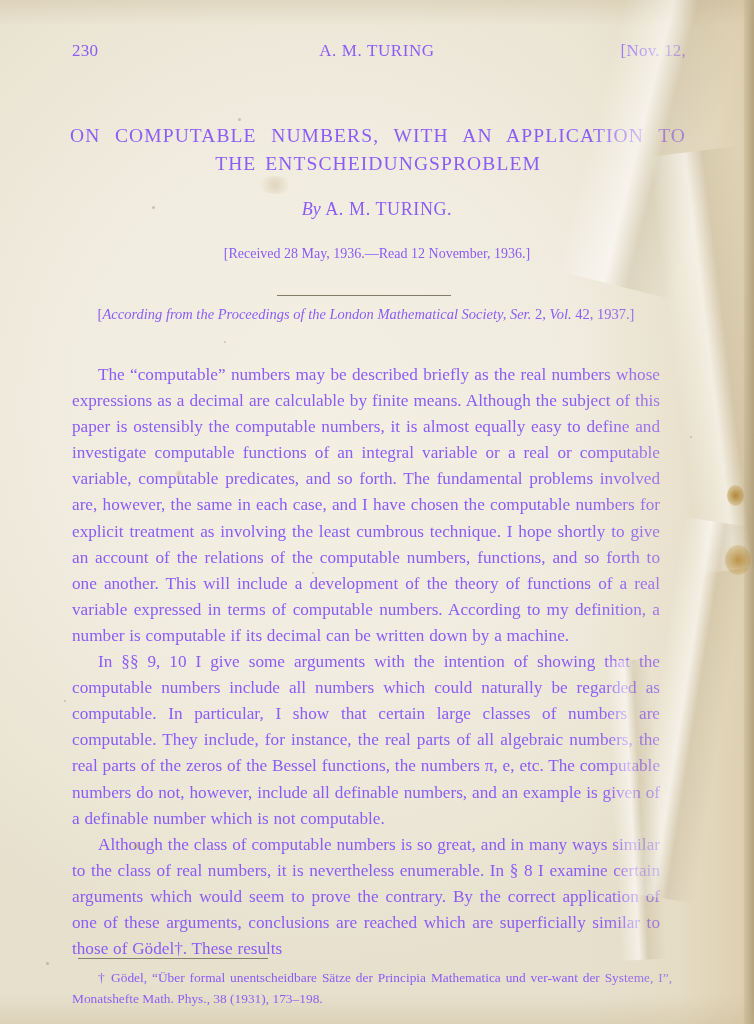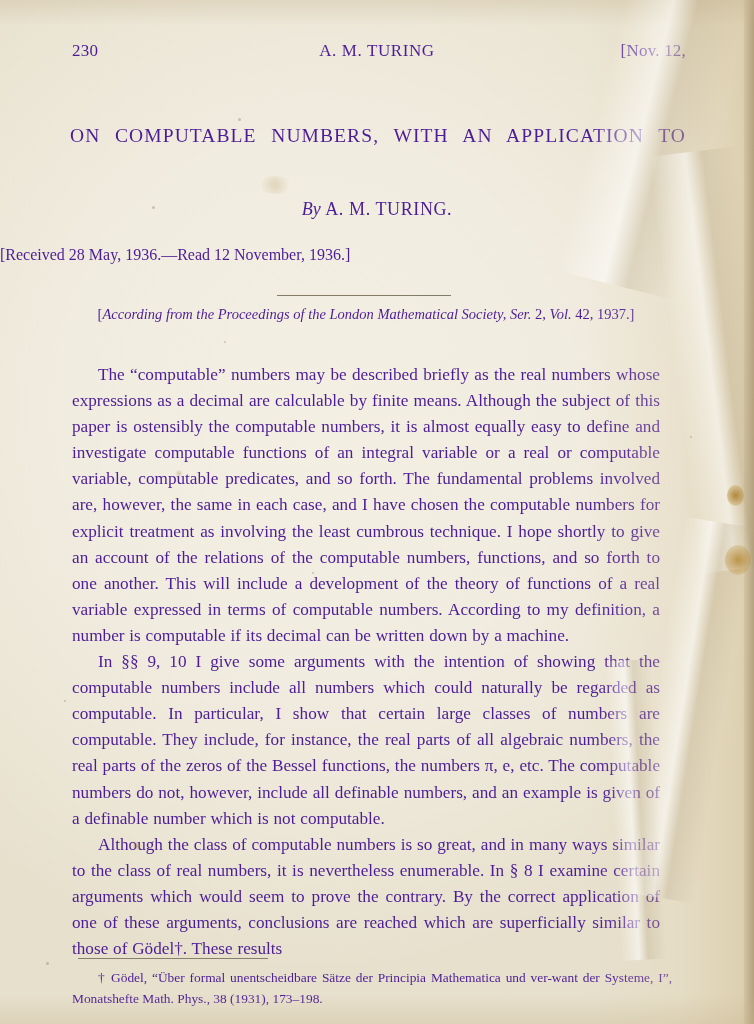--- a/index.html
+++ b/index.html
@@ -7,21 +7,21 @@
     padding: 0;
     background: #ffffff;
   }
   #page {
     position: relative;
     width: 754px;
     height: 1024px;
     overflow: hidden;
     background: #f0ebdd;
     font-family: "Liberation Serif", "DejaVu Serif", serif;
-    color: #4c1d95;
+    color: #8b5cf6;
     -webkit-font-smoothing: antialiased;
   }
 
   
   .paper-base {
     position: absolute;
     inset: 0;
     background:
       radial-gradient(ellipse 70% 55% at 42% 40%, #f4efe3 0%, #f1ece0 48%, #ece6d6 78%, #e7e0cd 100%);
   }
@@ -128,22 +128,22 @@
     text-align: center;
     font-size: 18px;
   }
   .byline i { font-style: italic; }
 
   .received {
     position: absolute;
     top: 246px;
     left: 0;
     width: 754px;
-    text-align: left;
-    font-size: 16px;
+    text-align: center;
+    font-size: 14px;
   }
 
   .rule-short {
     position: absolute;
     top: 295px;
     left: 277px;
     width: 174px;
     height: 1px;
     background: #6d6754;
     opacity: 0.85;
@@ -210,20 +210,21 @@
   <div class="paper-base"></div>
 
   <div class="running-head">
     <span class="folio">230</span>
     <span class="author-head smallcaps">A. M. TURING</span>
     <span class="issue">[Nov. 12,</span>
   </div>
 
   <div class="title">
     <span class="l1">ON COMPUTABLE NUMBERS, WITH AN APPLICATION TO</span>
+    <span class="l2">THE ENTSCHEIDUNGSPROBLEM</span>
   </div>
 
   <div class="byline">
     <i>By</i><span>&nbsp;</span><span class="smallcaps">A. M. TURING.</span>
   </div>
 
   <div class="received">[Received 28 May, 1936.—Read 12 November, 1936.]</div>
 
   <div class="rule-short"></div>
 

